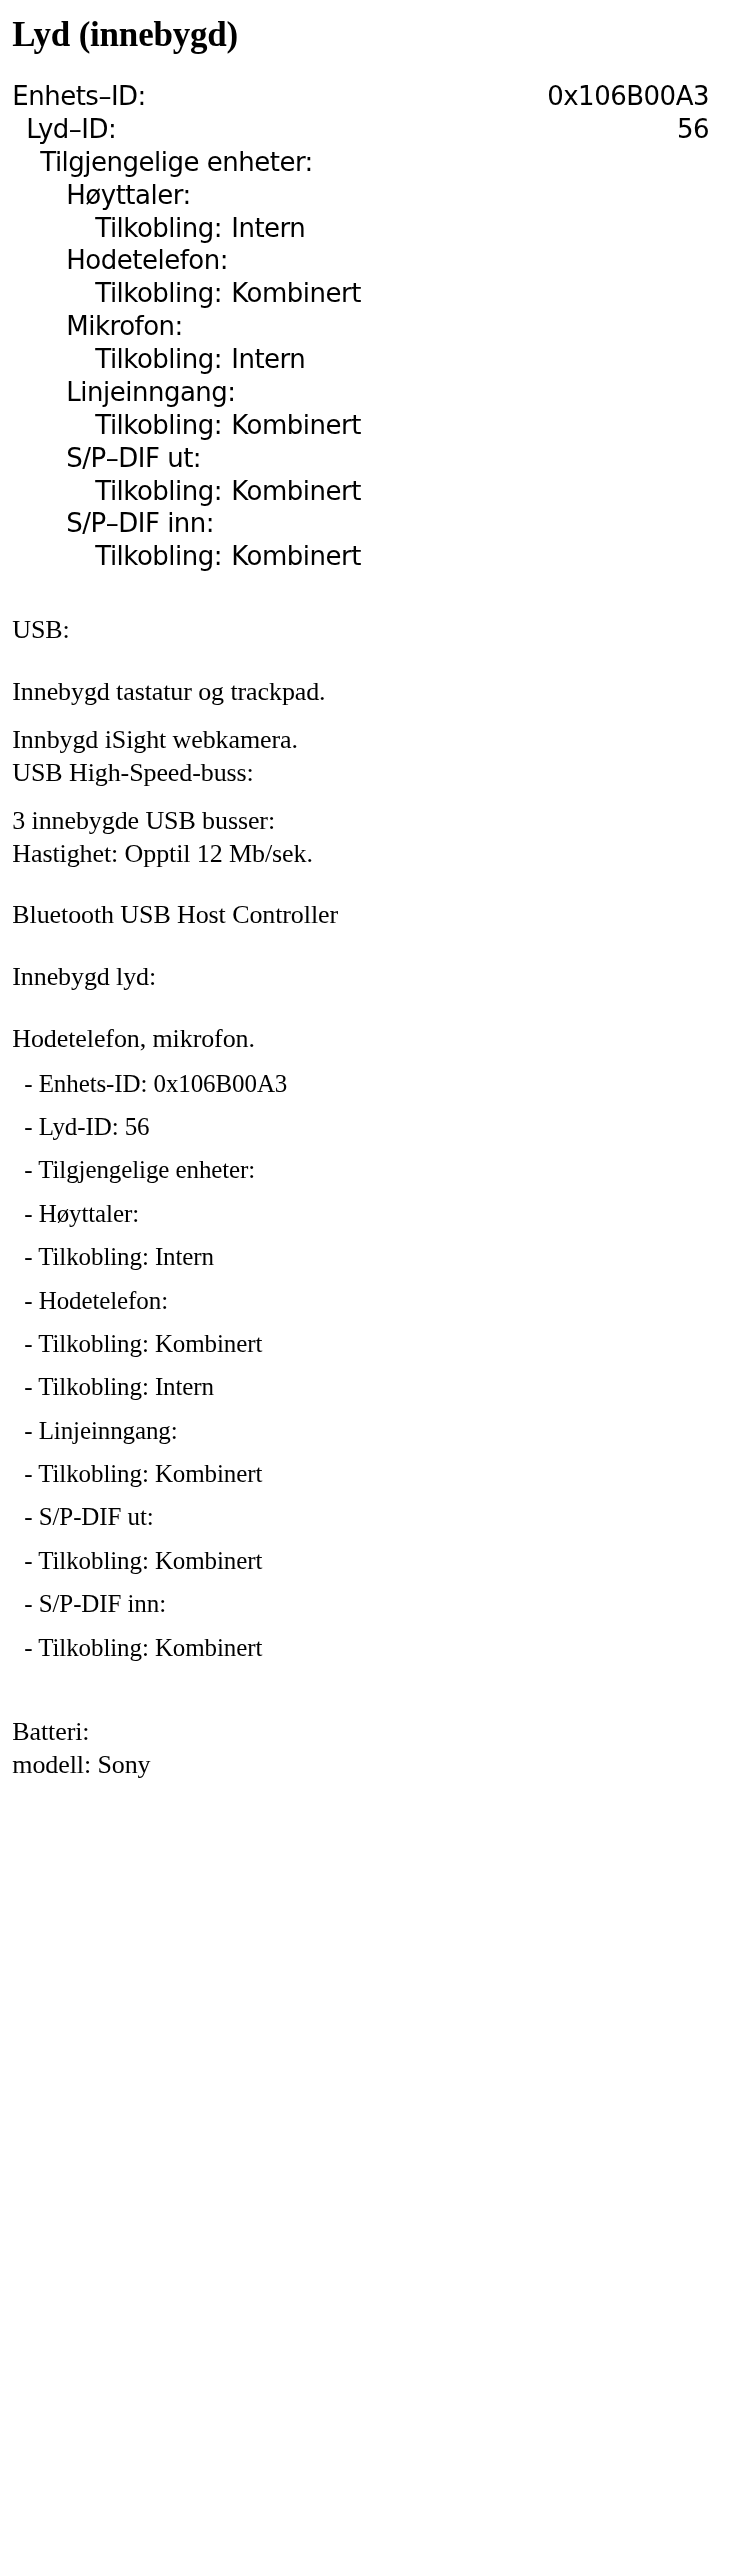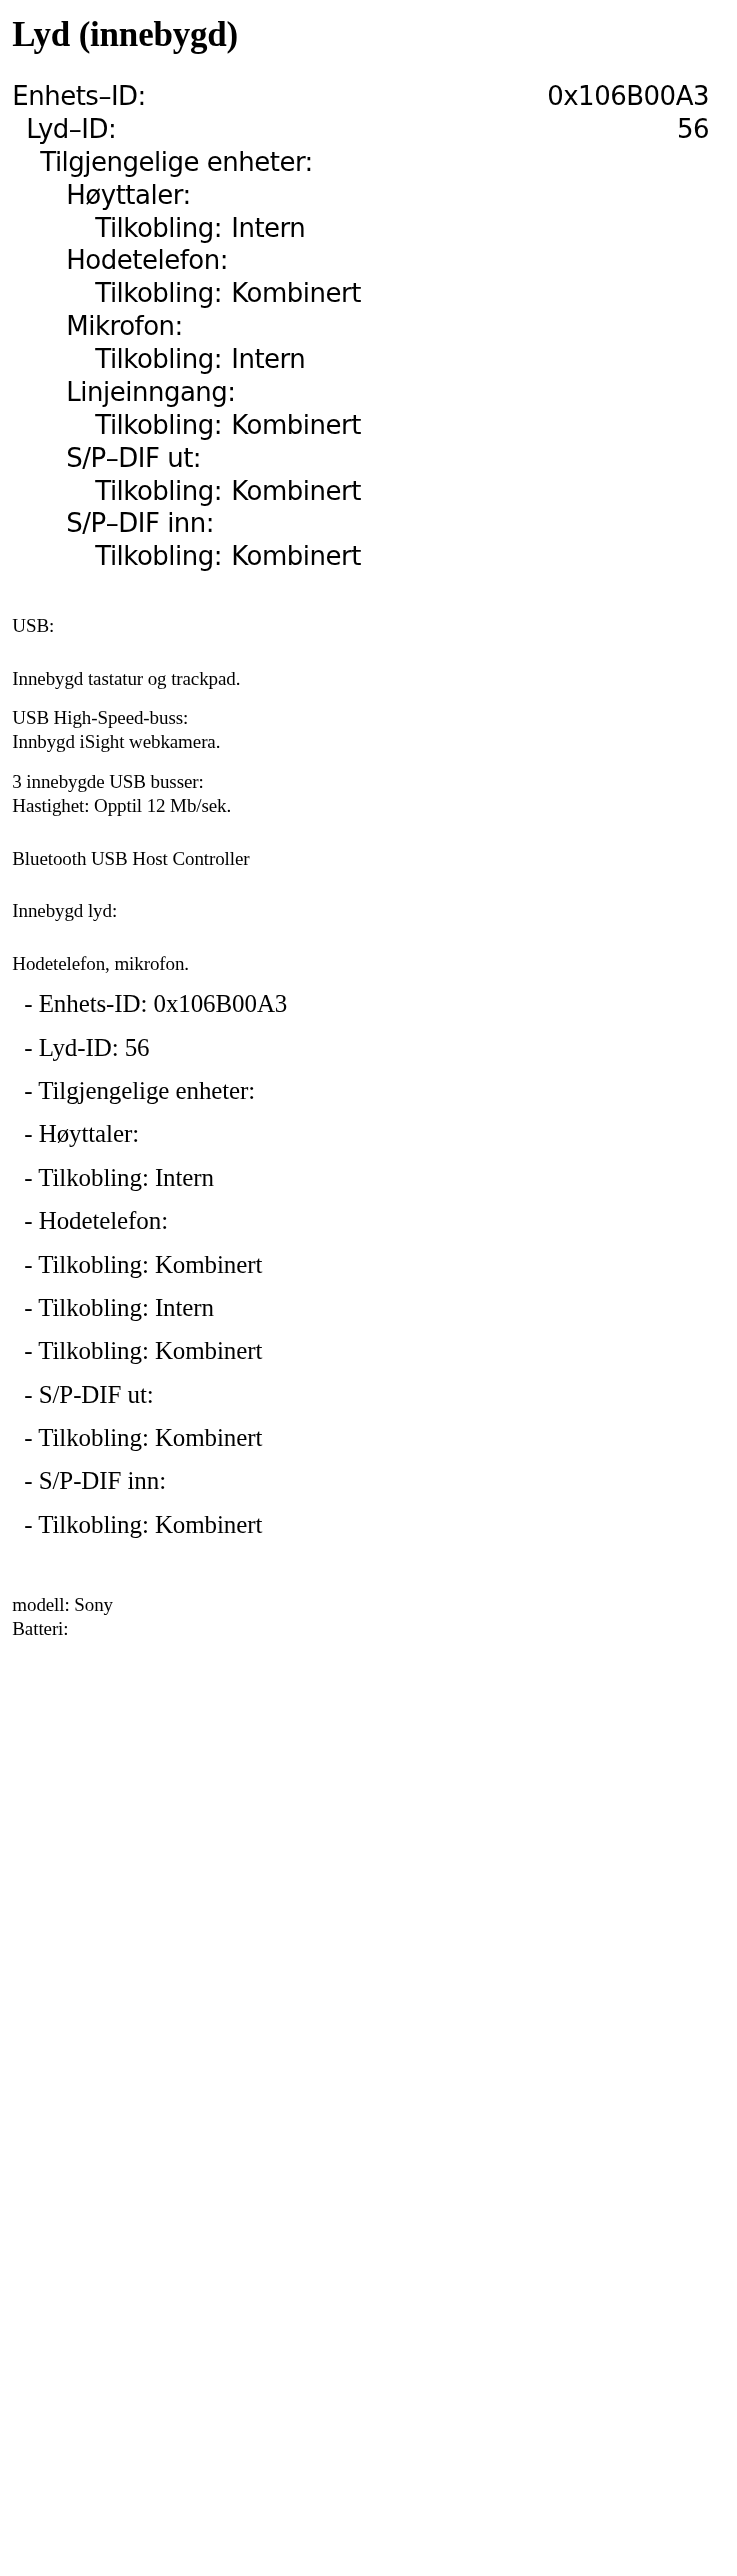--- a/index.html
+++ b/index.html
@@ -62,21 +62,21 @@
   .spec-row.kv .spec-val {
     margin-left: auto;
     padding-right: 28px;
   }
   
   .inline-val { padding-left: 9.2px; }
 
   
   .serif-block {
     font-family: "Liberation Serif", "DejaVu Serif", serif;
-    font-size: 19px;
+    font-size: 26px;
     line-height: 1.26;
     padding-left: 12.3px;
     letter-spacing: -0.1px;
   }
   .serif-line {
     white-space: pre-wrap;
     margin: 0;
   }
   .gap-lg { height: 41px; }
   .gap-md { height: 29px; }
@@ -119,22 +119,22 @@
       <div class="spec-row" style="padding-left: 83px;"><span class="spec-key">Tilkobling:</span><span class="spec-val inline-val">Kombinert</span></div>
     </div>
 
   <div class="gap-lg"></div>
 
   <div class="serif-block">
     <p class="serif-line">USB:</p>
     <div class="gap-md"></div>
     <p class="serif-line">Innebygd tastatur og trackpad.</p>
     <div class="gap-sm"></div>
+    <p class="serif-line">Innbygd iSight webkamera.</p>
     <p class="serif-line">USB High-Speed-buss:</p>
-    <p class="serif-line">Innbygd iSight webkamera.</p>
     <div class="gap-sm"></div>
     <p class="serif-line">3 innebygde USB busser:</p>
     <p class="serif-line">Hastighet: Opptil 12 Mb/sek.</p>
     <div class="gap-md"></div>
     <p class="serif-line">Bluetooth USB Host Controller</p>
   </div>
 
   <div class="gap-md"></div>
 
   <div class="serif-block">
@@ -145,28 +145,29 @@
 
   <div class="dash-list">
       <p class="dash-item">- Enhets-ID: 0x106B00A3</p>
       <p class="dash-item">- Lyd-ID: 56</p>
       <p class="dash-item">- Tilgjengelige enheter:</p>
       <p class="dash-item">- Høyttaler:</p>
       <p class="dash-item">- Tilkobling: Intern</p>
       <p class="dash-item">- Hodetelefon:</p>
       <p class="dash-item">- Tilkobling: Kombinert</p>
       <p class="dash-item">- Tilkobling: Intern</p>
+      <p class="dash-item">- Linjeinngang:</p>
       <p class="dash-item">- Tilkobling: Kombinert</p>
       <p class="dash-item">- S/P-DIF ut:</p>
       <p class="dash-item">- Tilkobling: Kombinert</p>
       <p class="dash-item">- S/P-DIF inn:</p>
       <p class="dash-item">- Tilkobling: Kombinert</p>
     </div>
 
   <div class="gap-lg"></div>
 
   <div class="serif-block">
+    <p class="serif-line">Batteri:</p>
     <p class="serif-line">modell: Sony</p>
-    <p class="serif-line">Batteri:</p>
   </div>
 
 </div>
 
 
 </body></html>

